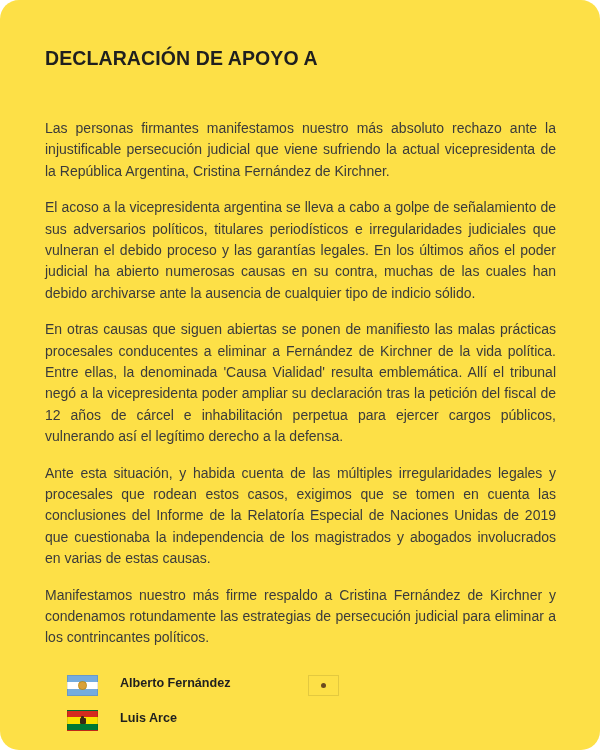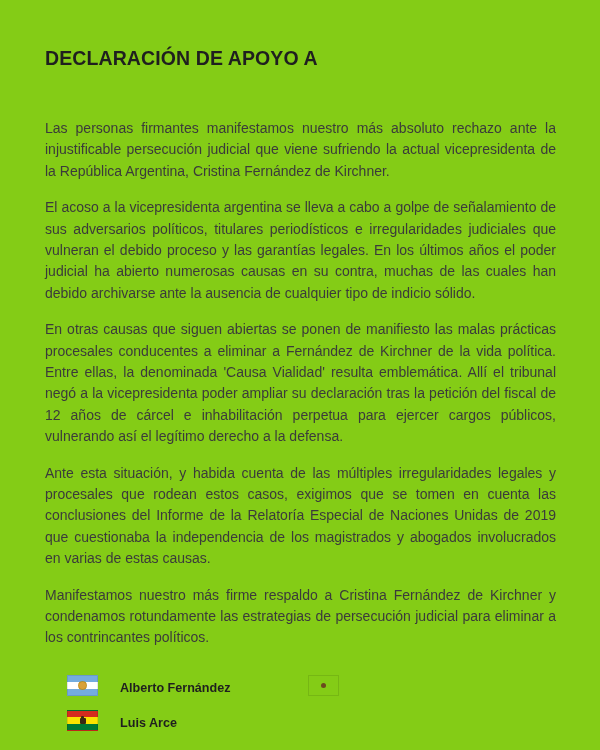--- a/index.html
+++ b/index.html
@@ -11,22 +11,23 @@
     width: 600px;
     height: 750px;
     overflow: hidden;
     font-family: "Liberation Sans", sans-serif;
     color: #333333;
   }
   .page {
     position: relative;
     width: 600px;
     height: 750px;
-    background: #84cc16;
+    background: #fde047;
     box-sizing: border-box;
+    border-radius: 19px;
   }
   .doc-title {
     position: absolute;
     left: 45px;
     top: 33px;
     width: 520px;
     font-size: 19.5px;
     line-height: 25px;
     font-weight: 700;
     letter-spacing: 0.1px;
@@ -60,21 +61,21 @@
     width: 511px;
   }
   .sig-grid {
     display: grid;
     grid-template-columns: 241px 270px;
     grid-auto-rows: 35px;
     align-items: center;
   }
   .sig-item {
     display: flex;
-    align-items: flex-end;
+    align-items: flex-start;
     gap: 0px;
   }
   .sig-flag-wrap {
     width: 75px;
     flex: 0 0 75px;
     display: flex;
     justify-content: center;
     align-items: center;
   }
   .flag {

